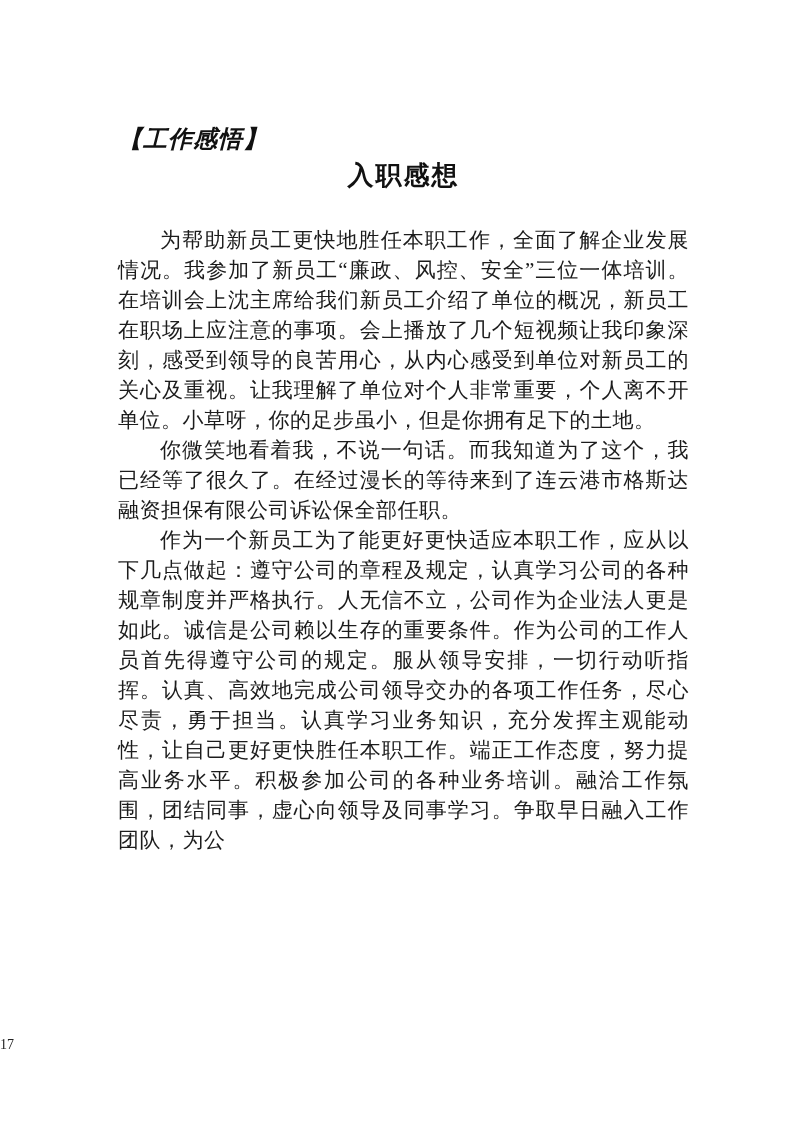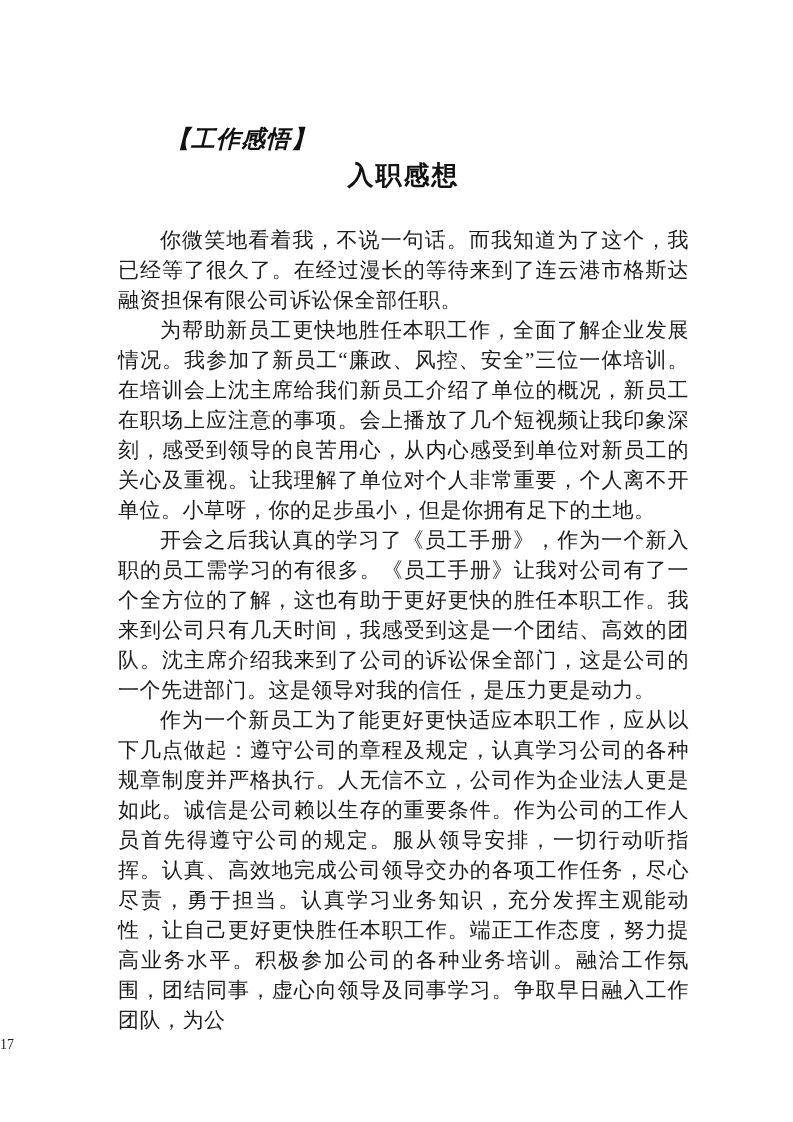--- a/index.html
+++ b/index.html
@@ -18,21 +18,20 @@
     color: #1a1a1a;
     font-family: "Liberation Serif", "DejaVu Serif", serif;
   }
   .section-heading {
     font-size: 24px;
     line-height: 28px;
     font-weight: bold;
     font-style: italic;
     letter-spacing: 1px;
     color: #111111;
-    margin-left: 48px;
   }
   .doc-title {
     margin: 7px 0 0 0;
     text-align: center;
     font-family: Liberation Serif, serif;
     font-weight: 600;
     font-size: 26px;
     line-height: 32px;
     letter-spacing: 2px;
     color: #111111;
@@ -65,21 +64,20 @@
 </head>
 <body>
 
 <div class="page">
 
   <div class="section-heading">【工作感悟】</div>
 
   <h1 class="doc-title">入职感想</h1>
 
   <div class="body-text">
+    <p>为帮助新员工更快地胜任本职工作，全面了解企业发展情况。我参加了新员工“廉政、风控、安全”三位一体培训。在培训会上沈主席给我们新员工介绍了单位的概况，新员工在职场上应注意的事项。会上播放了几个短视频让我印象深刻，感受到领导的良苦用心，从内心感受到单位对新员工的关心及重视。让我理解了单位对个人非常重要，个人离不开单位。小草呀，你的足步虽小，但是你拥有足下的土地。</p>
     <p>你微笑地看着我，不说一句话。而我知道为了这个，我已经等了很久了。在经过漫长的等待来到了连云港市格斯达融资担保有限公司诉讼保全部任职。</p>
-    <p>为帮助新员工更快地胜任本职工作，全面了解企业发展情况。我参加了新员工“廉政、风控、安全”三位一体培训。在培训会上沈主席给我们新员工介绍了单位的概况，新员工在职场上应注意的事项。会上播放了几个短视频让我印象深刻，感受到领导的良苦用心，从内心感受到单位对新员工的关心及重视。让我理解了单位对个人非常重要，个人离不开单位。小草呀，你的足步虽小，但是你拥有足下的土地。</p>
-    <p>开会之后我认真的学习了《员工手册》，作为一个新入职的员工需学习的有很多。《员工手册》让我对公司有了一个全方位的了解，这也有助于更好更快的胜任本职工作。我来到公司只有几天时间，我感受到这是一个团结、高效的团队。沈主席介绍我来到了公司的诉讼保全部门，这是公司的一个先进部门。这是领导对我的信任，是压力更是动力。</p>
     <p>作为一个新员工为了能更好更快适应本职工作，应从以下几点做起：遵守公司的章程及规定，认真学习公司的各种规章制度并严格执行。人无信不立，公司作为企业法人更是如此。诚信是公司赖以生存的重要条件。作为公司的工作人员首先得遵守公司的规定。服从领导安排，一切行动听指挥。认真、高效地完成公司领导交办的各项工作任务，尽心尽责，勇于担当。认真学习业务知识，充分发挥主观能动性，让自己更好更快胜任本职工作。端正工作态度，努力提高业务水平。积极参加公司的各种业务培训。融洽工作氛围，团结同事，虚心向领导及同事学习。争取早日融入工作团队，为公</p>
   </div>
 
   <div class="page-number">17</div>
 
 </div>
 
 </body></html>

